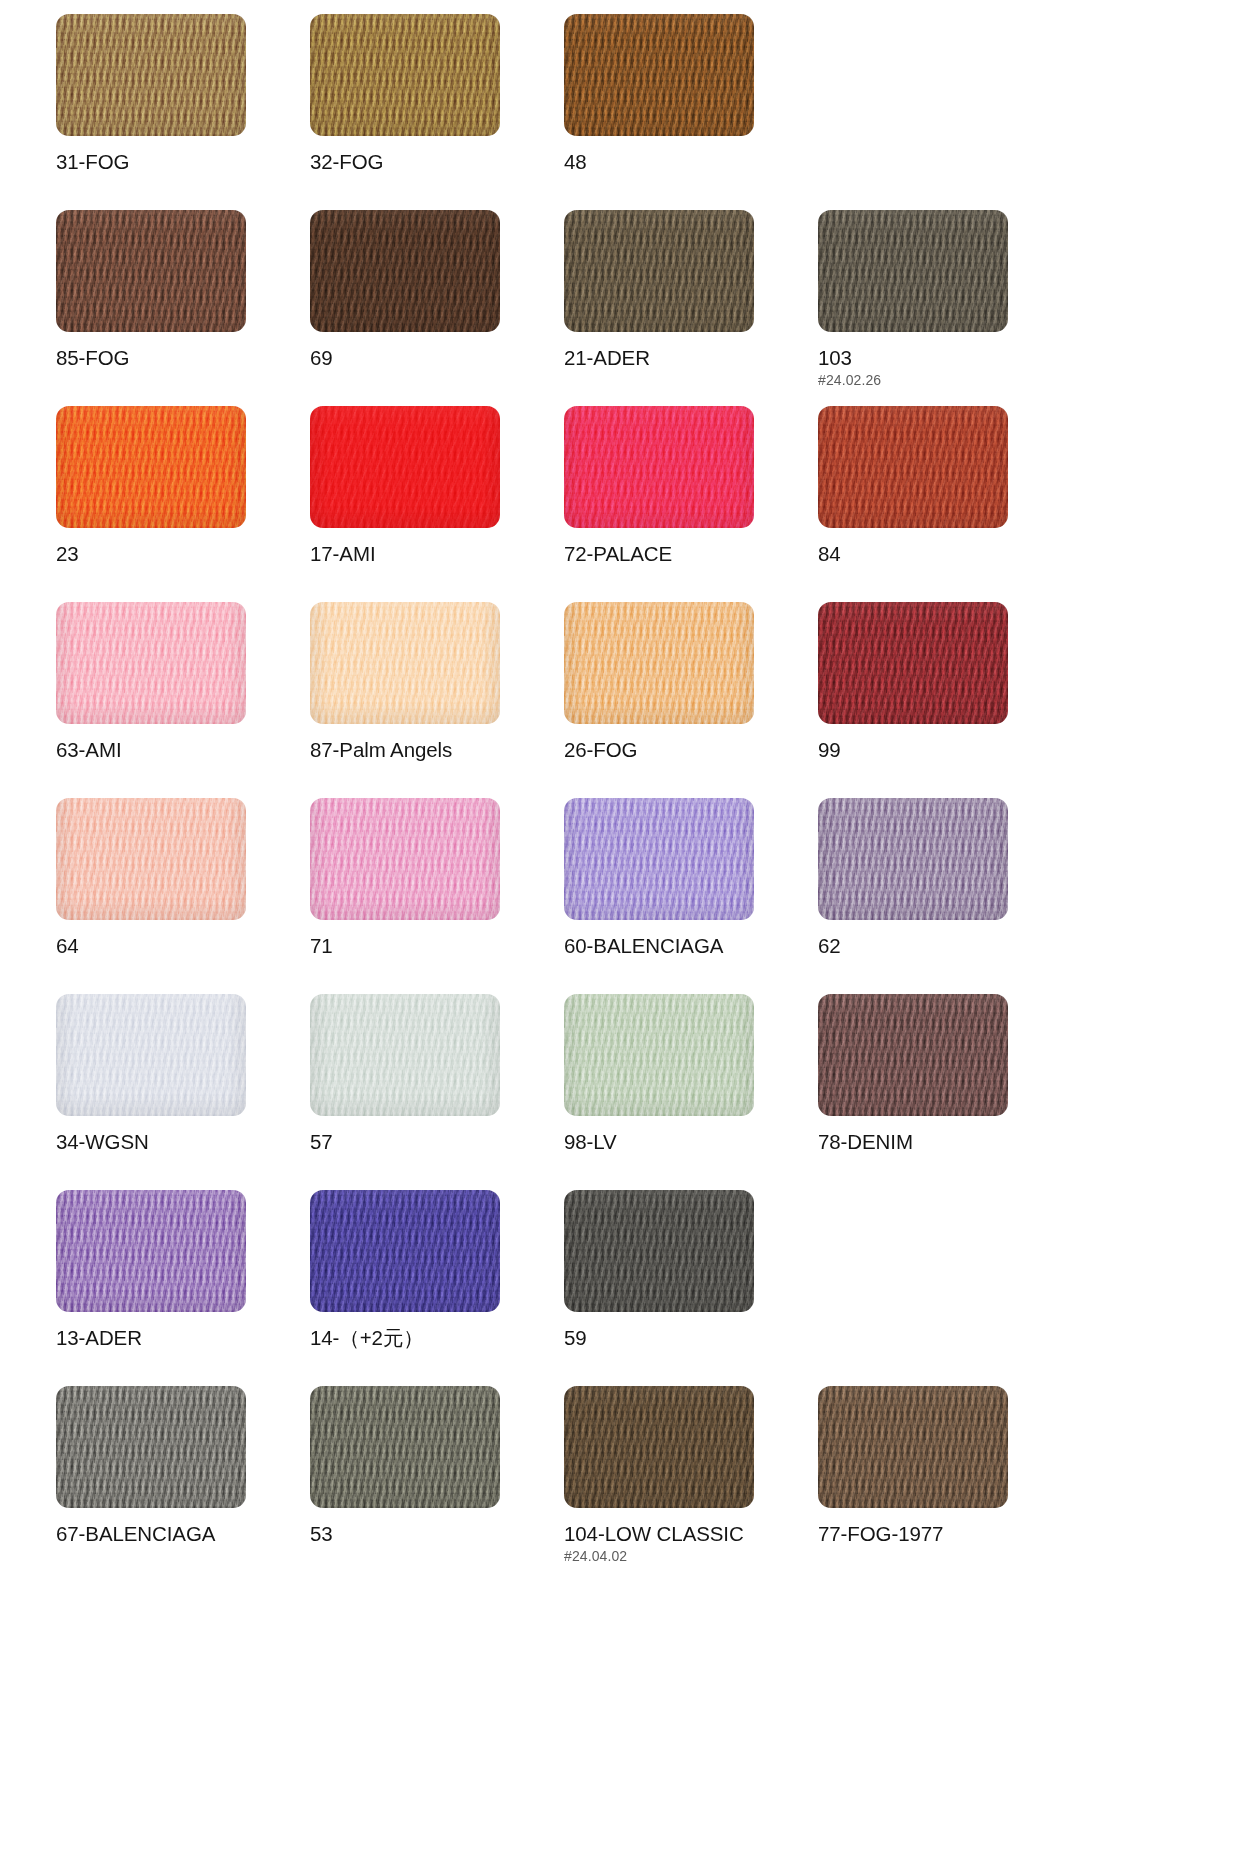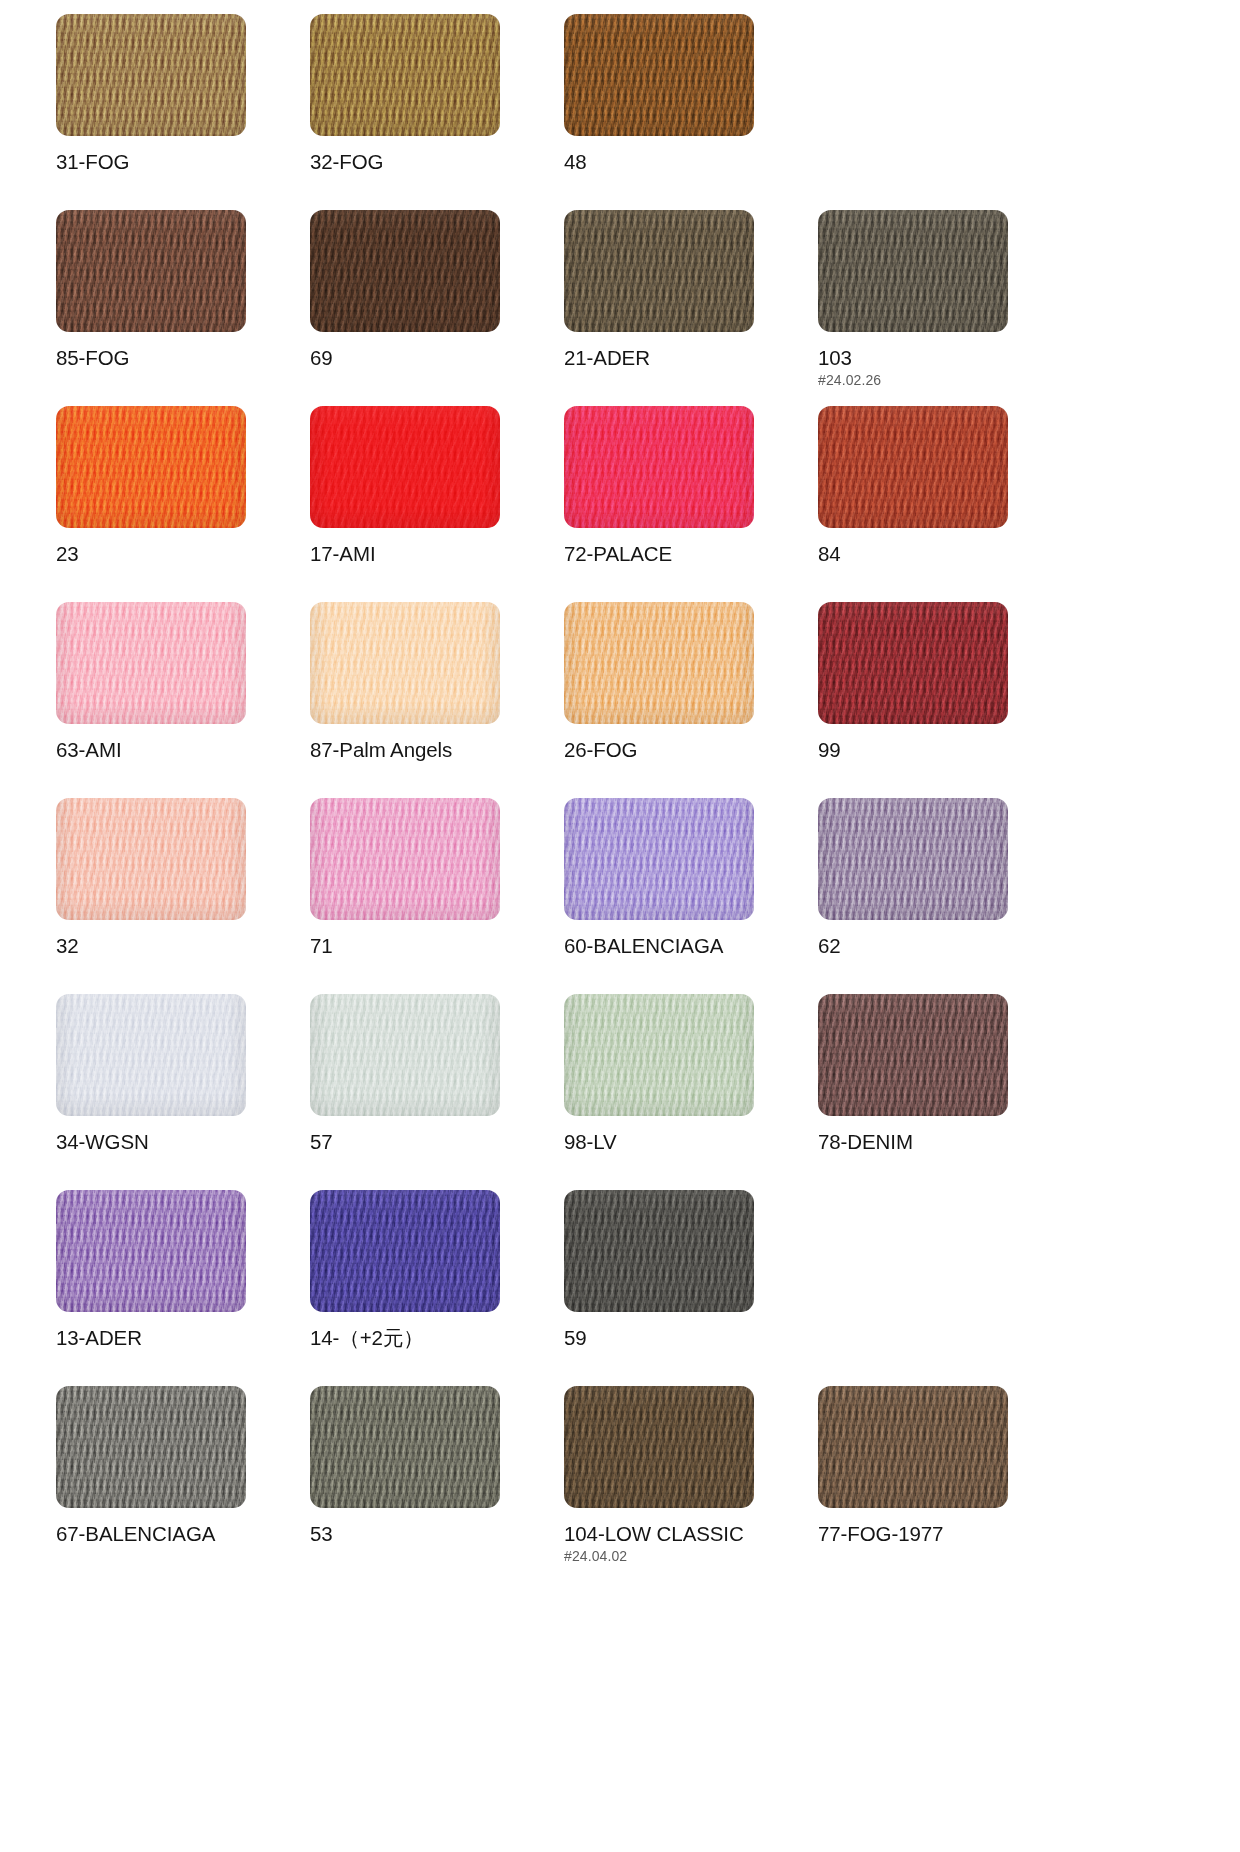--- a/index.html
+++ b/index.html
@@ -315,21 +315,21 @@
       </div>
       <div class="swatch-row">
         <div class="swatch-cell">
           <div class="chip-wrap">
             <div class="chip" title="51" style="background-color: rgb(246, 195, 180);">
               <div class="knit"></div>
               <div class="knit2"></div>
               <div class="vignette"></div>
             </div>
           </div>
-          <div class="chip-label">32</div>
+          <div class="chip-label">64</div>
         </div>
         <div class="swatch-cell">
           <div class="chip-wrap">
             <div class="chip" title="71" style="background-color: rgb(237, 166, 203);">
               <div class="knit"></div>
               <div class="knit2"></div>
               <div class="vignette"></div>
             </div>
           </div>
           <div class="chip-label">71</div>

